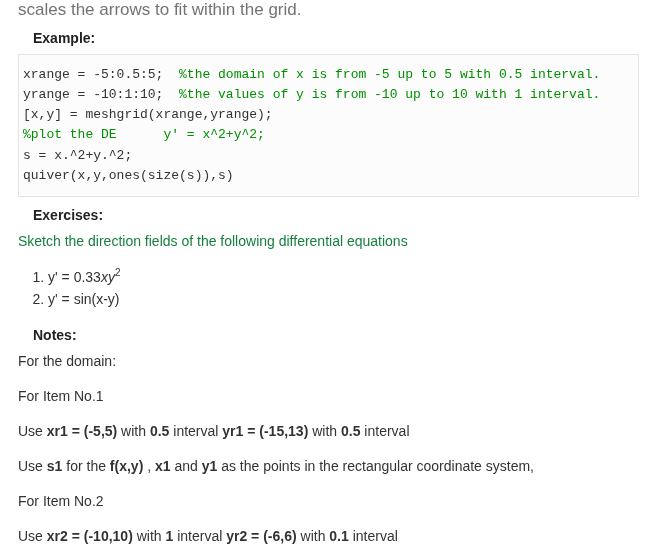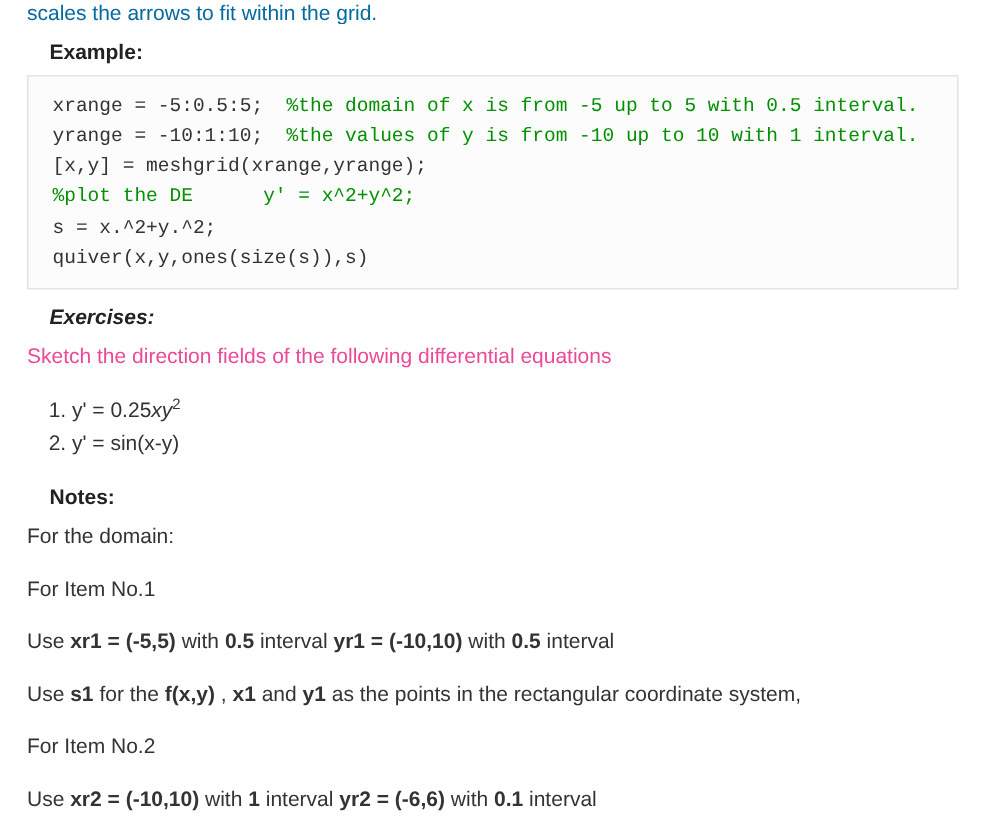--- a/index.html
+++ b/index.html
@@ -6,52 +6,51 @@
     margin: 0;
     padding: 0 18px 18px 18px;
     font-family: Arial, Helvetica, sans-serif;
     font-size: 14px;
     color: #333;
     width: 657px;
     box-sizing: border-box;
     background: #fff;
   }
   .cutoff {
-    color: #0369a1;
-    font-size: 14px;
+    color: #737373;
+    font-size: 17px;
     margin: 0 0 6px 0;
     white-space: nowrap;
     overflow: hidden;
   }
   .section-head {
     font-weight: bold;
     margin: 10px 0 8px 15px;
     font-size: 14px;
     color: #222;
   }
   .section-head.italic {
-    font-style: italic;
   }
   .codeblock {
     border: 1px solid #e4e4e4;
     background: #fcfcfc;
-    padding: 10px 16px;
+    padding: 10px 4px;
     margin: 0 0 10px 0;
     font-family: "Consolas", "Menlo", "Courier New", monospace;
     font-size: 13px;
     line-height: 1.55;
     white-space: pre;
     overflow-x: auto;
     color: #333;
   }
   .cm { color: #009000; } 
   .para {
     margin: 0 0 14px 0;
     line-height: 1.5;
-    color: #ec4899;
+    color: #15803d;
   }
   ol.exlist {
     margin: 0 0 16px 30px;
     padding: 0;
     line-height: 1.6;
   }
   ol.exlist li {
     list-style: decimal;
     font-size: 14px;
   }
@@ -75,32 +74,32 @@
 <span>[x,y] = meshgrid(xrange,yrange);</span>
 <span class="cm">%plot the DE      y' = x^2+y^2;</span>
 <span>s = x.^2+y.^2;</span>
 <span>quiver(x,y,ones(size(s)),s)</span></div>
 
 <div class="section-head italic">Exercises:</div>
 
 <div class="para">Sketch the direction fields of the following differential equations</div>
 
 <ol class="exlist">
-  <li><span>y' = 0.25</span><i><span>xy</span></i><span class="sup">2</span></li>
+  <li><span>y' = 0.33</span><i><span>xy</span></i><span class="sup">2</span></li>
   <li>y' = sin(x-y)</li>
 </ol>
 
 <div class="section-head">Notes:</div>
 
 <div class="notes-line">For the domain:</div>
 
 <div class="notes-line">For Item No.1</div>
 
 <div class="notes-line">
-  <span>Use </span><span class="bi">xr1 = (-5,5)</span><span> with </span><b>0.5</b><span> interval   </span><span class="bi">yr1 = (-10,10)</span><span> with </span><b>0.5</b><span> interval</span>
+  <span>Use </span><span class="bi">xr1 = (-5,5)</span><span> with </span><b>0.5</b><span> interval   </span><span class="bi">yr1 = (-15,13)</span><span> with </span><b>0.5</b><span> interval</span>
 </div>
 
 <div class="notes-line">
   <span>Use </span><span class="bi">s1</span><span> for the </span><span class="bi">f(x,y)</span><span> , </span><span class="bi">x1</span><span> and </span><span class="bi">y1</span><span> as the points in the rectangular coordinate system,</span>
 </div>
 
 <div class="notes-line">For Item No.2</div>
 
 <div class="notes-line">
   <span>Use </span><span class="bi">xr2 = (-10,10)</span><span> with </span><b>1</b><span> interval   </span><span class="bi">yr2 = (-6,6)</span><span> with </span><b>0.1</b><span> interval</span>

